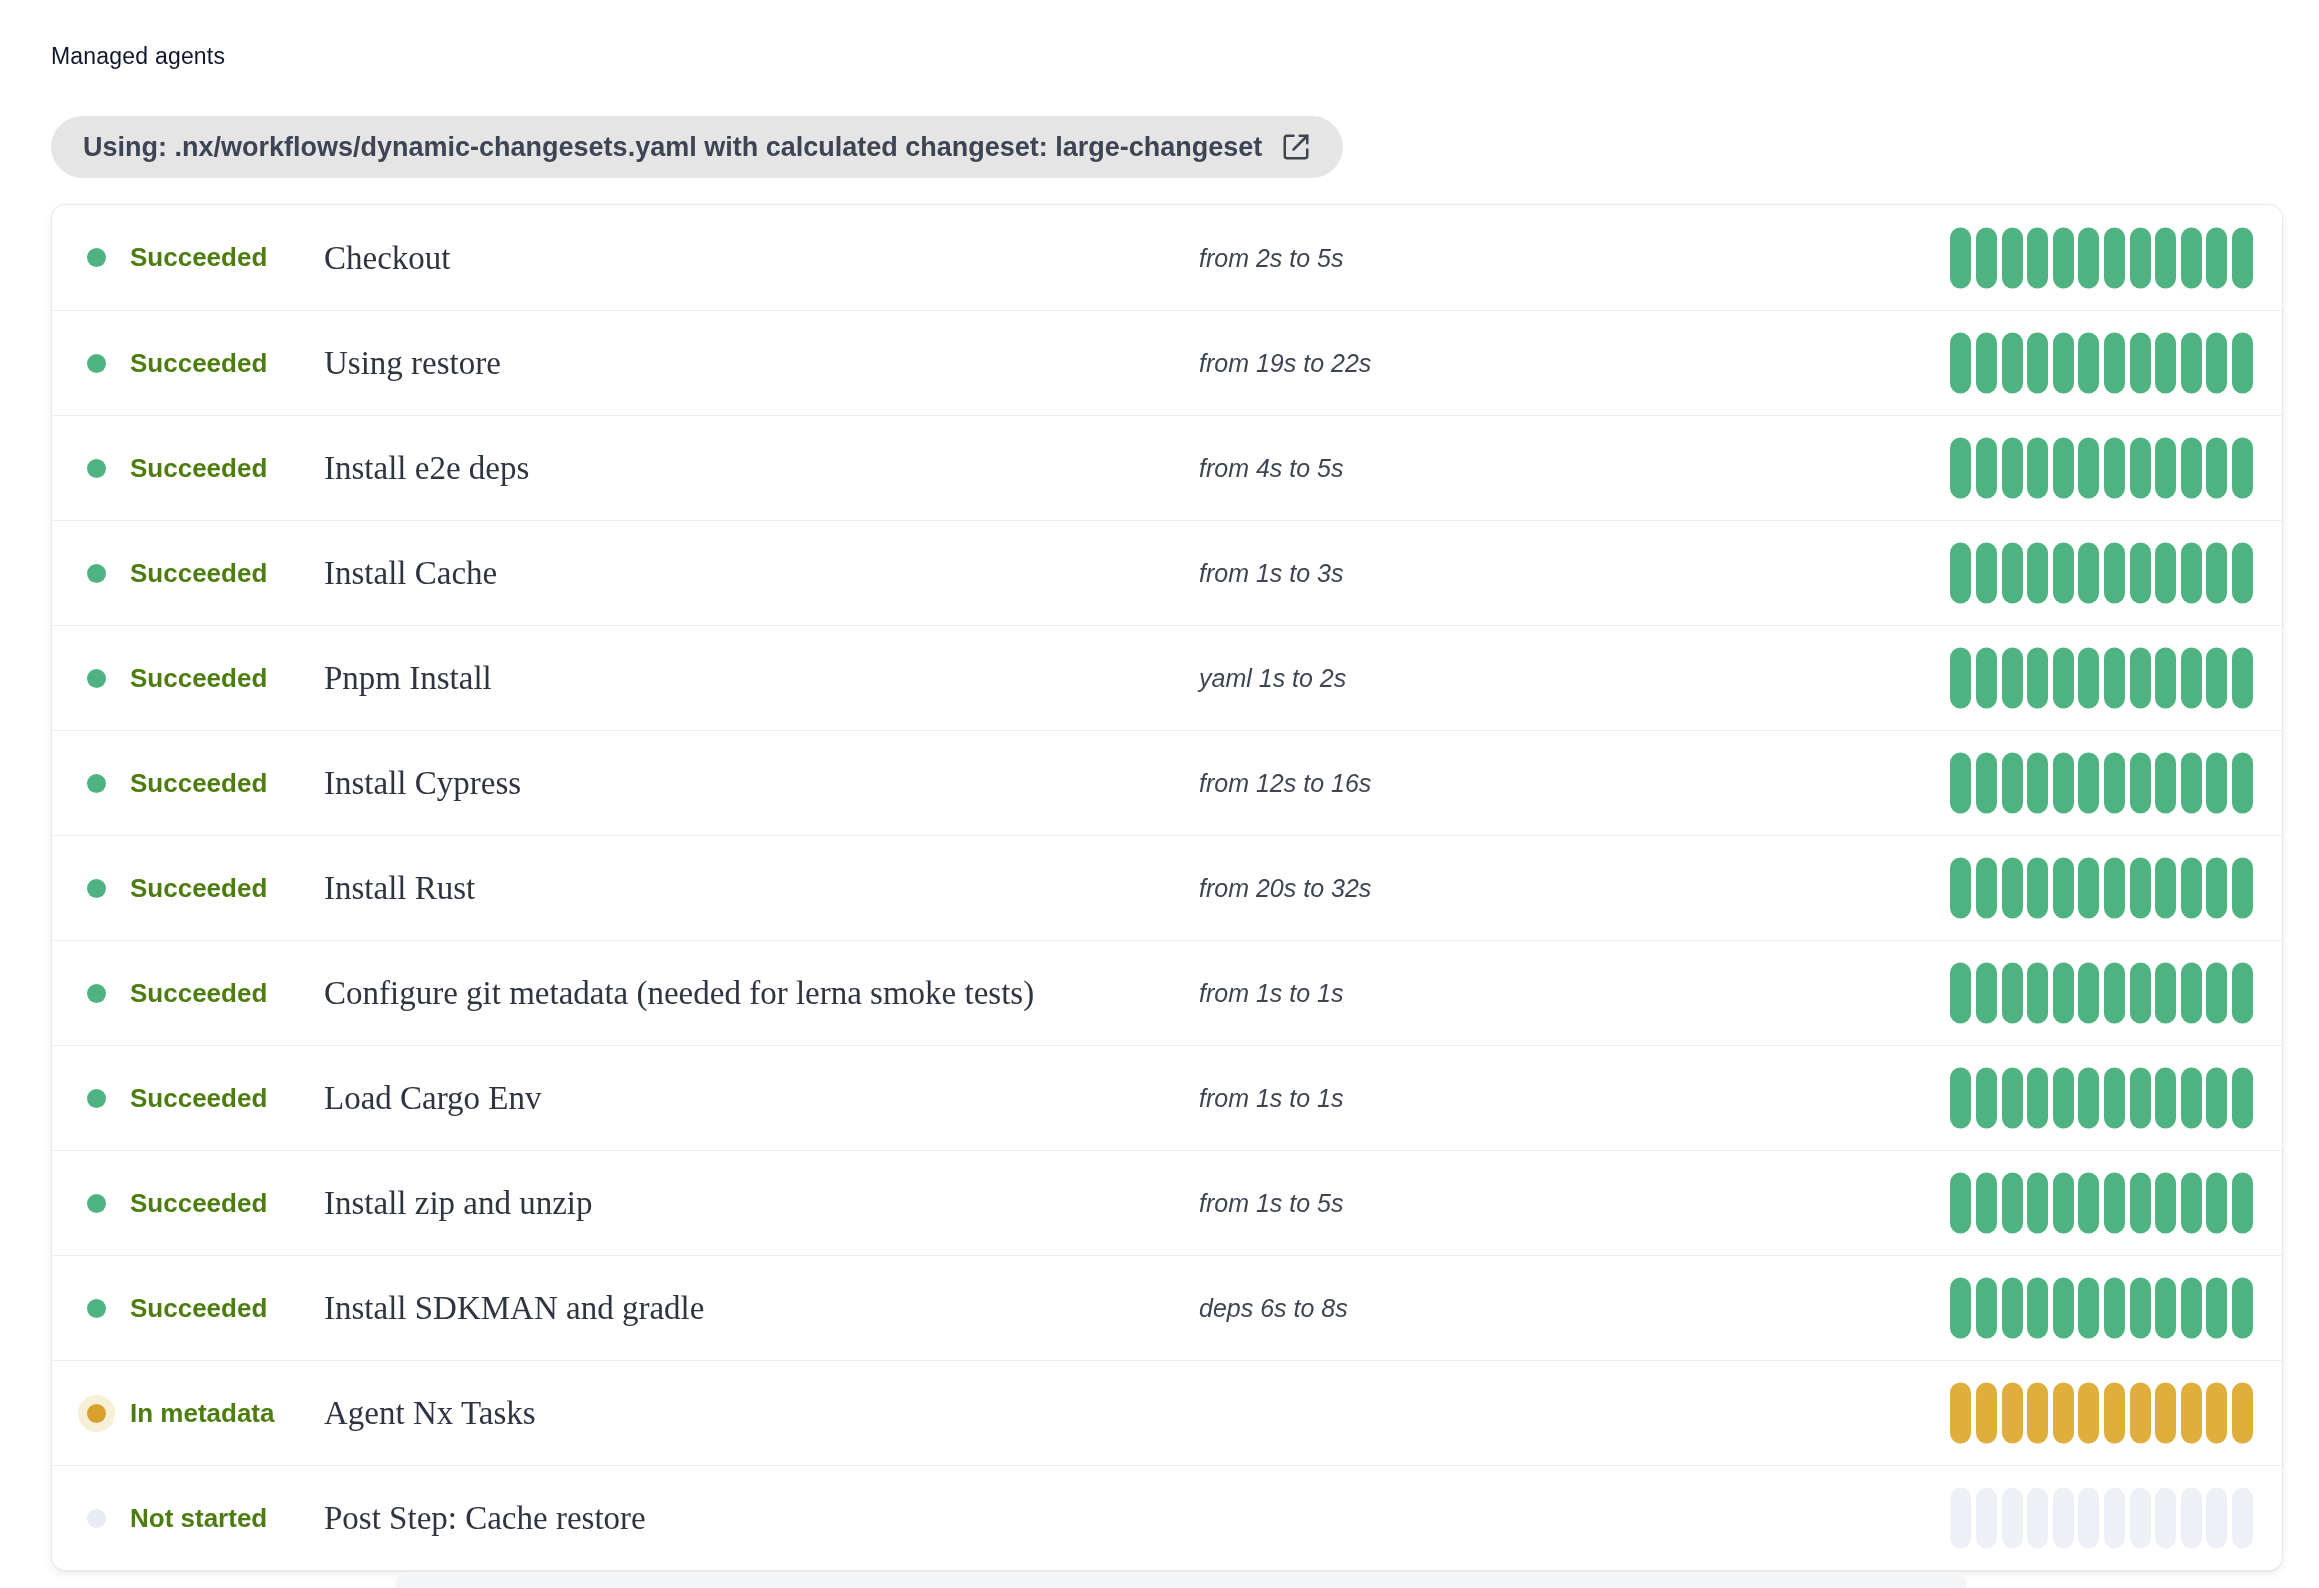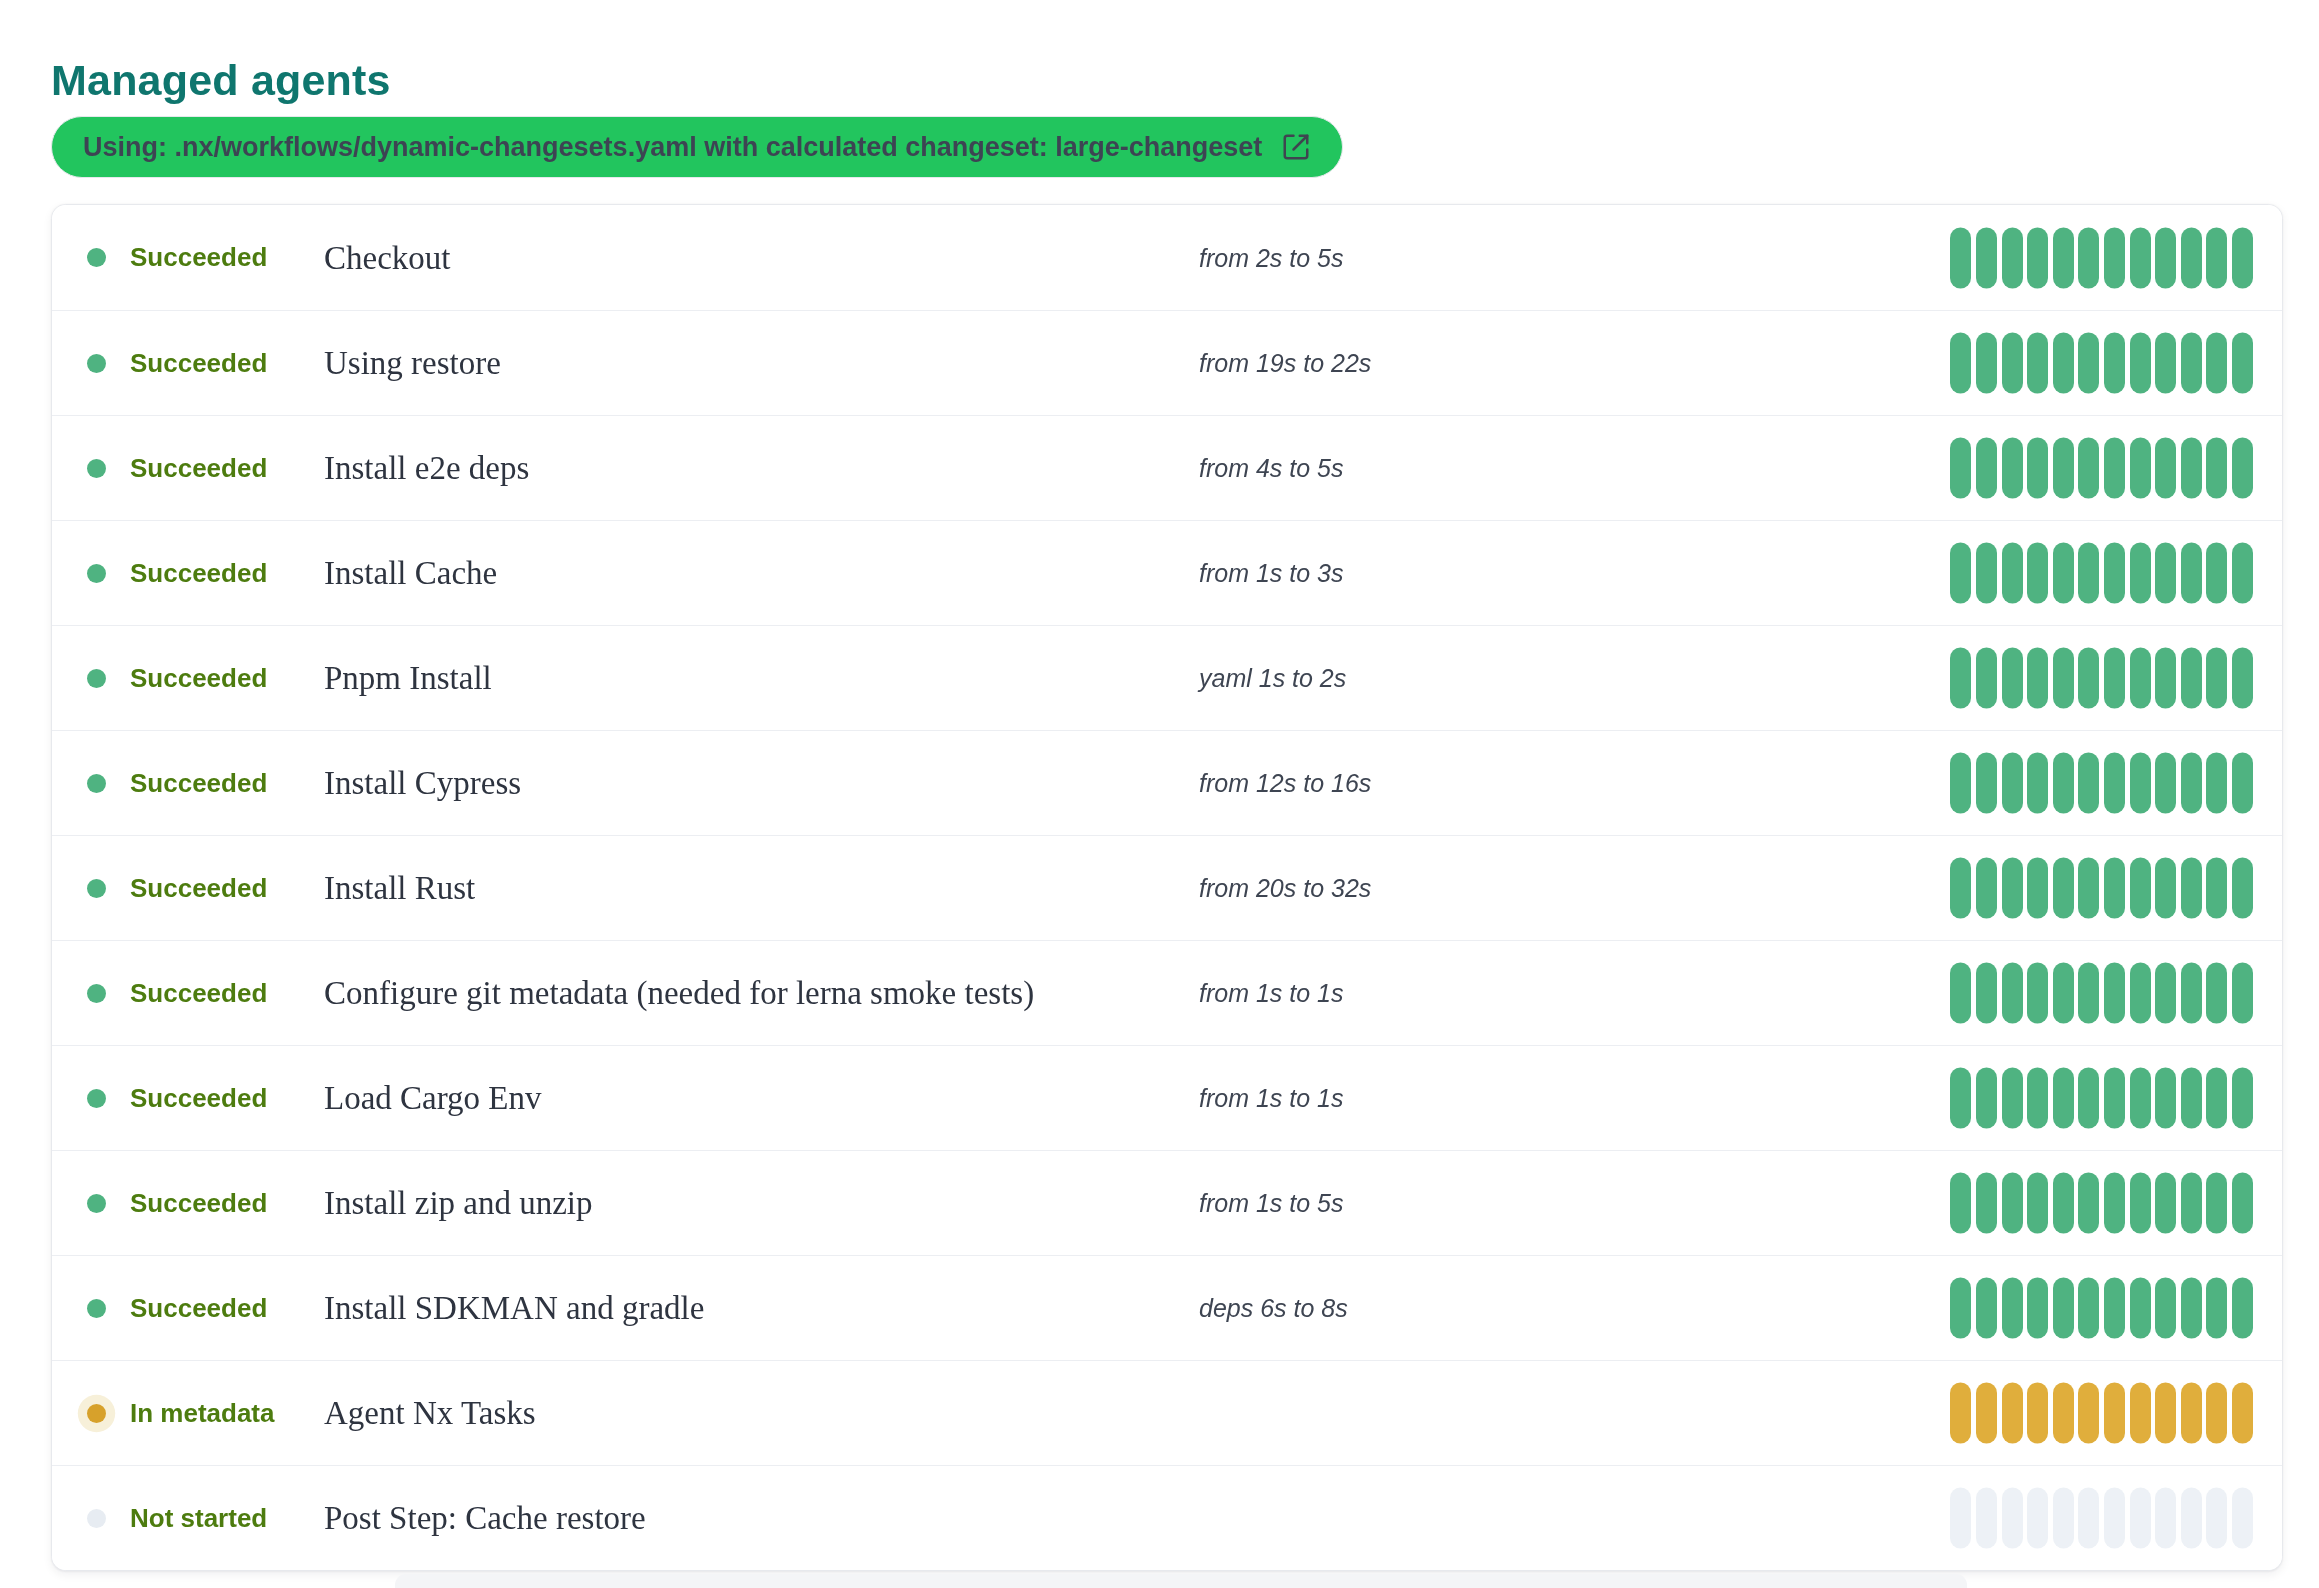--- a/index.html
+++ b/index.html
@@ -3,27 +3,27 @@
 <meta charset="utf-8">
 <style>
   html,body{margin:0;padding:0;}
   body{
     width:2320px;height:1589px;background:#ffffff;position:relative;overflow:hidden;
     font-family:"Liberation Sans", sans-serif;
     -webkit-font-smoothing:antialiased;
   }
   .page-title{
     position:absolute;left:51px;top:27.5px;
-    font-size:43px;font-weight:700;color:#0f766e;letter-spacing:0.2px;
+    font-size:23px;font-weight:400;color:#0f172a;letter-spacing:0.2px;
   }
   .using-banner{
     position:absolute;left:51px;top:116px;height:62px;
     display:inline-flex;align-items:center;gap:19px;
     padding:0 31px;box-sizing:border-box;
-    background:#22c55e;border:1.8px solid #e6e8ec;border-radius:31px;
+    background:#e5e5e5;border:1.8px solid #e6e8ec;border-radius:31px;
     cursor:pointer;
   }
   .using-banner-text{font-size:27px;font-weight:600;color:#3d4453;white-space:nowrap;}
   .ext-icon{width:30px;height:30px;color:#3f4550;flex:none;display:block;}
   .agents-card{
     position:absolute;left:51px;top:204px;width:2232px;
     background:#fff;border:1.8px solid #e7e9ed;border-radius:14.7px;
     box-shadow:0 3.7px 9.2px rgba(17,24,39,.06), 0 0.9px 1.8px rgba(17,24,39,.05);
     box-sizing:border-box;overflow:hidden;
   }

